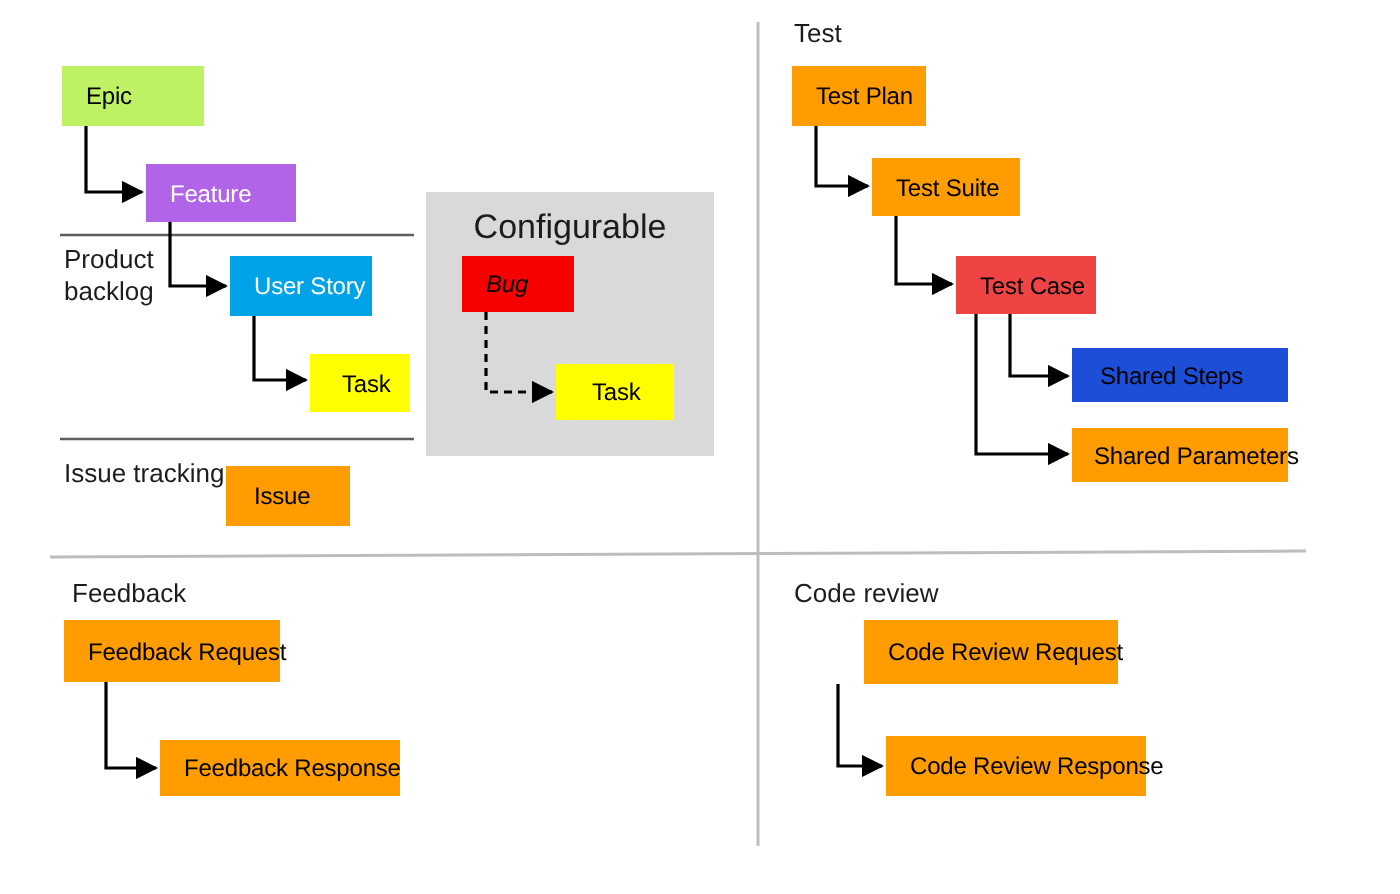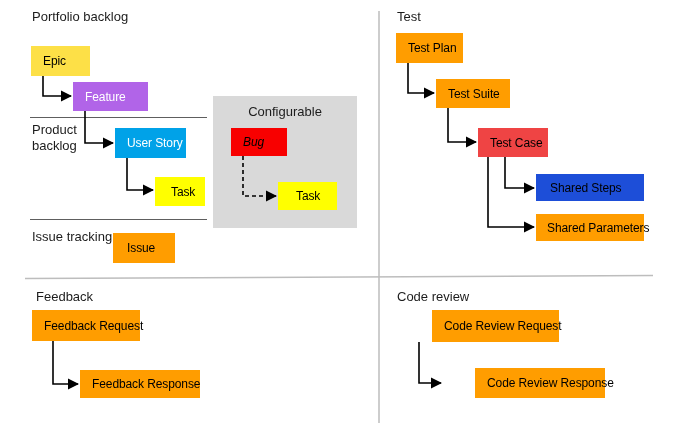--- a/index.html
+++ b/index.html
@@ -7,21 +7,21 @@
     position:relative;width:700px;height:447px;background:#ffffff;
     font-family:"Liberation Sans", sans-serif;overflow:hidden;
   }
   .section-title{
     position:absolute;font-size:13px;line-height:16px;color:#1c1c1c;
     white-space:nowrap;
   }
   .section-title.wrap{white-space:normal;width:64px;}
   .panel{position:absolute;}
   .panel-title{
-    position:absolute;font-size:13px;color:#1c1c1c;text-align:center;
+    position:absolute;font-size:17px;color:#1c1c1c;text-align:center;
   }
   .node{
     position:absolute;display:flex;align-items:center;
     box-sizing:border-box;padding-left:12px;
     font-size:12px;letter-spacing:-0.1px;color:#000;white-space:nowrap;
   }
   .node.light{color:#ffffff;}
   .layer{position:absolute;left:0;top:0;width:700px;height:447px;pointer-events:none;}
 </style>
 </head>
@@ -49,38 +49,37 @@
     <path d="M127 158 V190 H153" fill="none" stroke="#000" stroke-width="1.6" marker-end="url(#arrow)"></path>
     <path d="M243 156 V196 H276" fill="none" stroke="#000" stroke-width="1.6" stroke-dasharray="4,3" marker-end="url(#arrow)"></path>
     <path d="M408 63 V93 H434" fill="none" stroke="#000" stroke-width="1.6" marker-end="url(#arrow)"></path>
     <path d="M448 108 V142 H476" fill="none" stroke="#000" stroke-width="1.6" marker-end="url(#arrow)"></path>
     <path d="M505 157 V188 H534" fill="none" stroke="#000" stroke-width="1.6" marker-end="url(#arrow)"></path>
     <path d="M488 157 V227 H534" fill="none" stroke="#000" stroke-width="1.6" marker-end="url(#arrow)"></path>
     <path d="M53 341 V384 H78" fill="none" stroke="#000" stroke-width="1.6" marker-end="url(#arrow)"></path>
     <path d="M419 342 V383 H441" fill="none" stroke="#000" stroke-width="1.6" marker-end="url(#arrow)"></path>
   </svg>
 
-  <div class="section-title" style="left:32px;top:9px;">Portfolio backlog</div>
   <div class="section-title wrap" style="left:32px;top:122px;">Product backlog</div>
   <div class="section-title" style="left:32px;top:229px;">Issue tracking</div>
   <div class="panel-title" style="left:213px;top:104px;width:144px;">Configurable</div>
   <div class="section-title" style="left:397px;top:9px;">Test</div>
   <div class="section-title" style="left:36px;top:289px;">Feedback</div>
   <div class="section-title" style="left:397px;top:289px;">Code review</div>
 
-  <div class="node" style="left: 31px; top: 46px; width: 59px; height: 30px; background-color: #fde047;">Epic</div>
+  <div class="node" style="left: 31px; top: 33px; width: 71px; height: 30px; background-color: #bef264;">Epic</div>
   <div class="node light" style="left: 73px; top: 82px; width: 75px; height: 29px; background-color: rgb(177, 100, 232);">Feature</div>
   <div class="node light" style="left: 115px; top: 128px; width: 71px; height: 30px; background-color: rgb(0, 162, 232);">User Story</div>
   <div class="node" style="left: 155px; top: 177px; width: 50px; height: 29px; padding-left: 16px; background-color: rgb(255, 255, 0);">Task</div>
   <div class="node" style="left: 113px; top: 233px; width: 62px; height: 30px; padding-left: 14px; background-color: rgb(255, 157, 0);">Issue</div>
   <div class="node" style="left: 231px; top: 128px; width: 56px; height: 28px; background-color: rgb(248, 0, 0); font-style: italic;">Bug</div>
   <div class="node" style="left: 278px; top: 182px; width: 59px; height: 28px; padding-left: 18px; background-color: rgb(255, 255, 0);">Task</div>
   <div class="node" style="left: 396px; top: 33px; width: 67px; height: 30px; background-color: rgb(255, 157, 0);">Test Plan</div>
   <div class="node" style="left: 436px; top: 79px; width: 74px; height: 29px; background-color: rgb(255, 157, 0);">Test Suite</div>
   <div class="node" style="left: 478px; top: 128px; width: 70px; height: 29px; background-color: #ef4444;">Test Case</div>
   <div class="node" style="left: 536px; top: 174px; width: 108px; height: 27px; padding-left: 14px; background-color: #1d4ed8;">Shared Steps</div>
   <div class="node" style="left: 536px; top: 214px; width: 108px; height: 27px; padding-left: 11px; background-color: rgb(255, 157, 0);">Shared Parameters</div>
   <div class="node" style="left: 32px; top: 310px; width: 108px; height: 31px; background-color: rgb(255, 157, 0);">Feedback Request</div>
   <div class="node" style="left: 80px; top: 370px; width: 120px; height: 28px; background-color: rgb(255, 157, 0);">Feedback Response</div>
   <div class="node" style="left: 396px; top: 310px; width: 127px; height: 32px; background-color: rgb(255, 157, 0); margin-left: 36px;">Code Review Request</div>
-  <div class="node" style="left: 443px; top: 368px; width: 130px; height: 30px; background-color: rgb(255, 157, 0); margin-left: 32px;">Code Review Response</div>
+  <div class="node" style="left: 443px; top: 368px; width: 130px; height: 30px; background-color: rgb(255, 157, 0);">Code Review Response</div>
 
 </div>
 
 </body></html>

